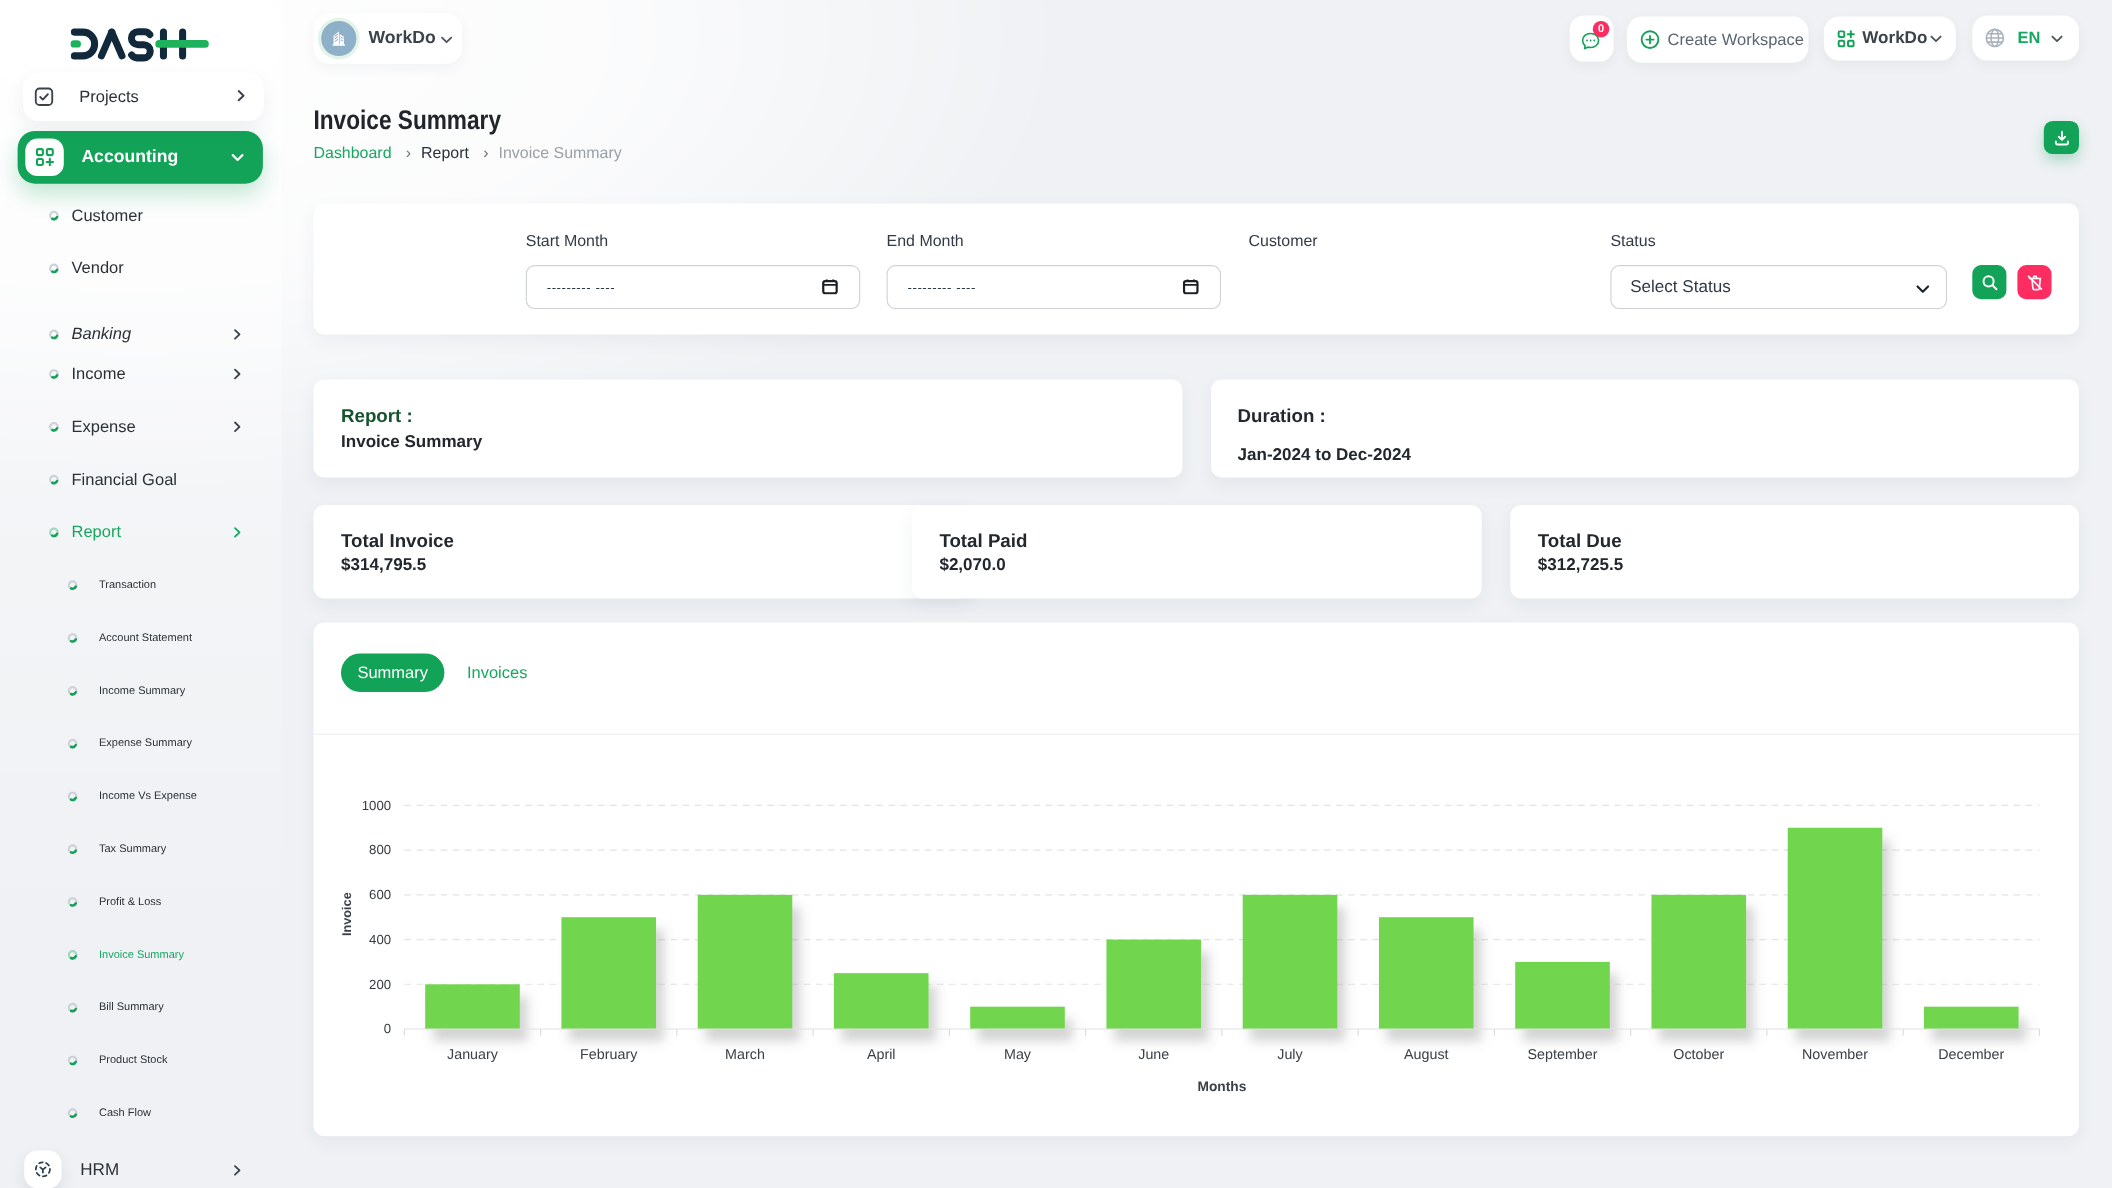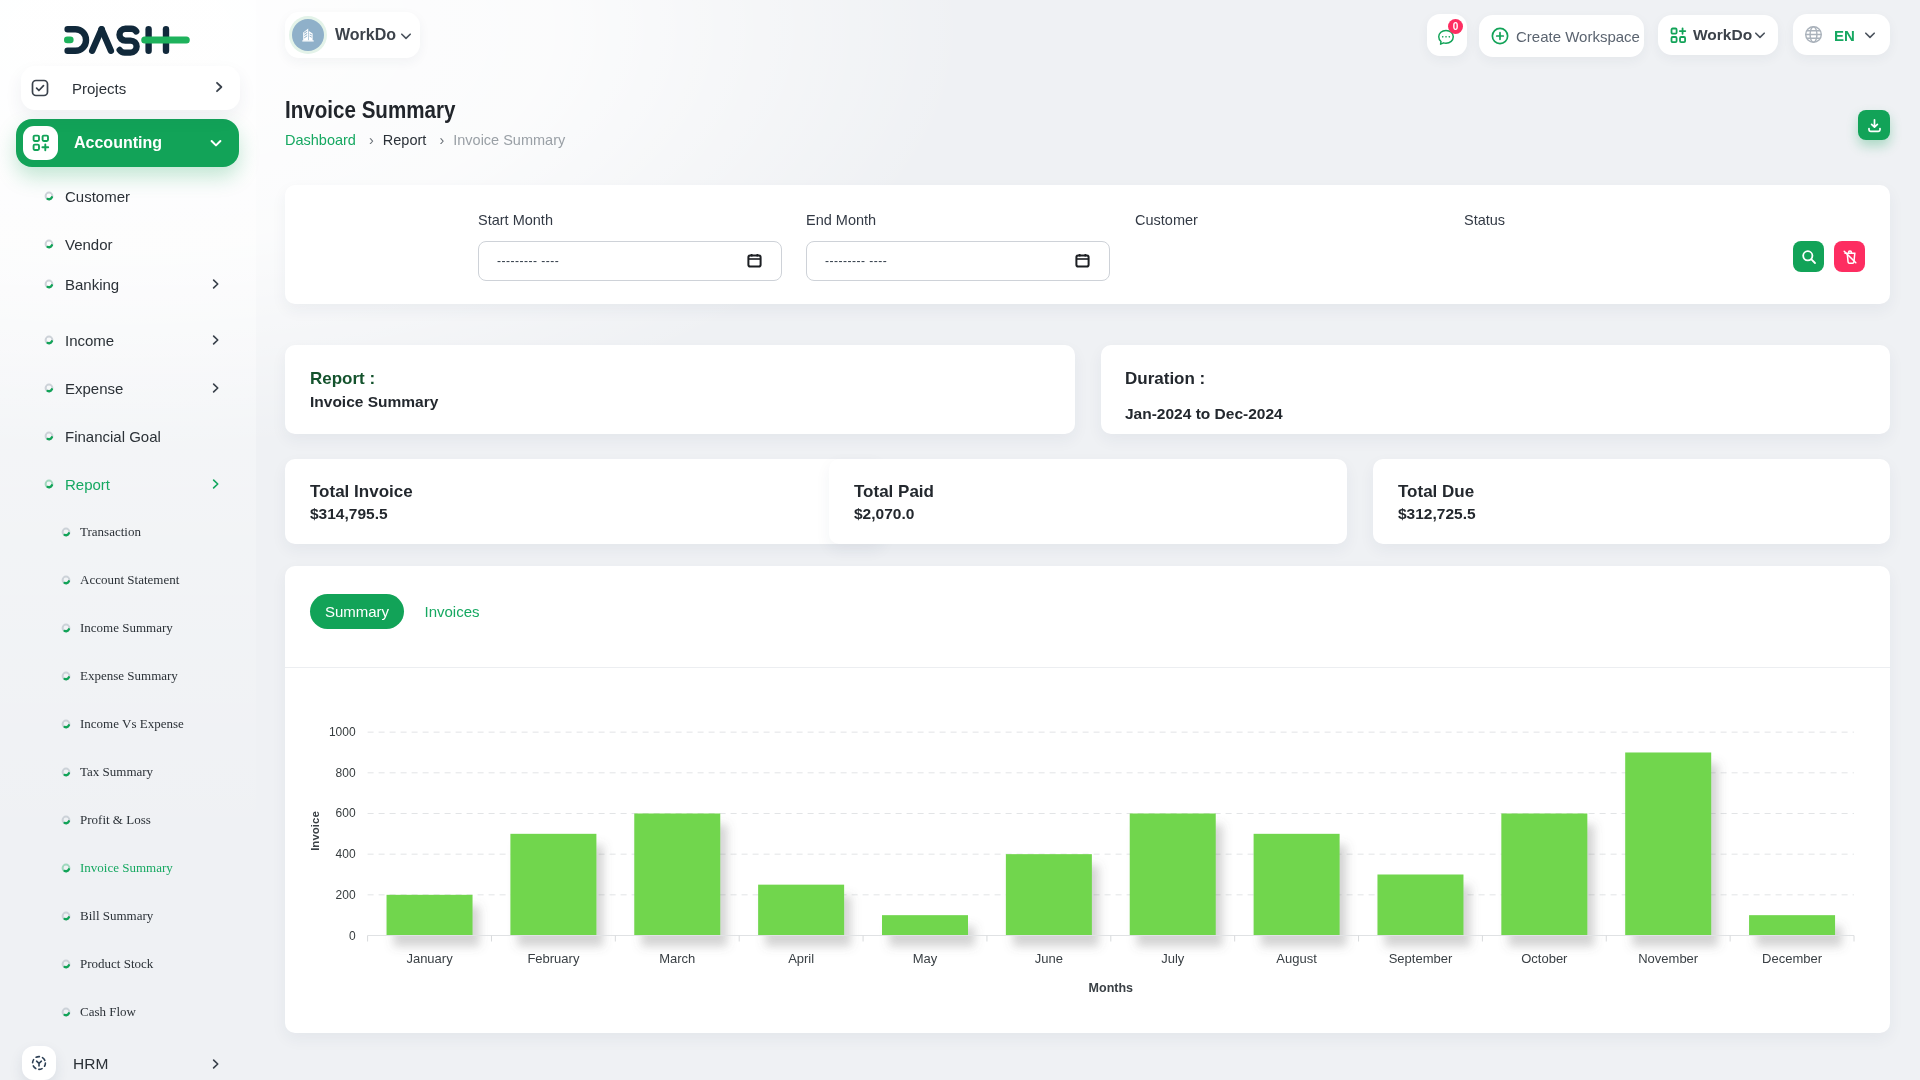--- a/index.html
+++ b/index.html
@@ -19,21 +19,21 @@
   }
   
   #sidebar {
     position:absolute; left:0; top:0; width:256px; height:1080px;
     background:linear-gradient(180deg,rgba(255,255,255,.65) 0%,rgba(255,255,255,.25) 45%,rgba(255,255,255,0) 80%);
   }
   .navrow { position:absolute; left:0; width:256px; height:48px; }
   .navrow .ic { position:absolute; left:44px; top:50%; margin-top:-5px; }
   .navrow .ic2 { position:absolute; left:61px; top:50%; margin-top:-5px; }
   .navrow .lbl { position:absolute; left:65px; top:50%; transform:translateY(-50%); font-size:15px; color:#2b3137; }
-  .navrow .lbl2 { position:absolute; left:80px; top:50%; transform:translateY(-50%); font-size:13px; color:#2b3137;font-family:Liberation Serif, serif; }
+  .navrow .lbl2 { position:absolute; left:90px; top:50%; transform:translateY(-50%); font-size:10px; color:#2b3137; }
   .navrow .chev { position:absolute; right:34px; top:50%; transform:translateY(-50%); }
   
   .pill { position:absolute; background:#fff; border-radius:14px; box-shadow:0 4px 12px rgba(44,63,88,.05); }
   
   .flabel { position:absolute; font-size:14.5px; color:#333a45; }
   .finput { position:absolute; height:40px; background:#fff; border:1px solid #ced2d8; border-radius:8px; }
   .btn-sq { position:absolute; width:31px; height:31px; border-radius:8px; display:flex; align-items:center; justify-content:center; }
   h1 { font-size:24.5px; font-weight:700; color:#21252b; transform:scaleX(.84); transform-origin:0 0; white-space:nowrap; }
 </style>
 </head>
@@ -87,21 +87,21 @@
         </svg>
         <div class="lbl" style="color:#2b3137;">Customer</div>
       </div>
       <div class="navrow" style="top:220px;">
         <svg class="ic" width="10" height="10" viewBox="0 0 10 10" fill="none">
           <circle cx="5" cy="5" r="3.4" stroke="#ccd2d8" stroke-width="2"></circle>
           <path d="M7.9,6.3 A3.4,3.4 0 0 1 3.6,7.9" stroke="#12a358" stroke-width="2.3" stroke-linecap="round"></path>
         </svg>
         <div class="lbl" style="color:#2b3137;">Vendor</div>
       </div>
-      <div class="navrow" style="top:260px;">
+      <div class="navrow" style="top:280px;font-style:italic;">
         <svg class="ic" width="10" height="10" viewBox="0 0 10 10" fill="none">
           <circle cx="5" cy="5" r="3.4" stroke="#ccd2d8" stroke-width="2"></circle>
           <path d="M7.9,6.3 A3.4,3.4 0 0 1 3.6,7.9" stroke="#12a358" stroke-width="2.3" stroke-linecap="round"></path>
         </svg>
         <div class="lbl" style="color:#2b3137;">Banking</div>
         <svg class="chev" width="13" height="13" viewBox="0 0 14 14" fill="none" stroke="#3a424c" stroke-width="1.8" stroke-linecap="round" stroke-linejoin="round">
           <path d="M5,2.8 L9.4,7 L5,11.2"></path>
         </svg>
       </div>
       <div class="navrow" style="top:316px;">
@@ -321,20 +321,26 @@
     <svg class="abs" style="right:19px;top:11px;" width="15" height="15" viewBox="0 0 15 15" fill="none" stroke="#1c1f23" stroke-width="2">
       <rect x="1.4" y="2.6" width="12.2" height="11" rx="1.8"></rect>
       <path d="M1.4,6 h12.2" stroke-width="1.6"></path>
       <path d="M4.6,1 v2.4 M10.4,1 v2.4" stroke-width="1.8"></path>
     </svg>
   </div>
 
   <div class="flabel" style="left:850px;top:27px;">Customer</div>
 
   <div class="flabel" style="left:1179px;top:27px;">Status</div>
+  <div class="finput" style="left:1179px;top:56px;width:306px;">
+    <div class="abs" style="left:17px;top:50%;transform:translateY(-50%);font-size:15.5px;color:#2f3844;">Select Status</div>
+    <svg class="abs" style="right:14px;top:16px;" width="14" height="10" viewBox="0 0 14 10" fill="none" stroke="#1c2127" stroke-width="1.9" stroke-linecap="round" stroke-linejoin="round">
+        <path d="M2.2,2.4 L7,7.2 L11.8,2.4"></path>
+      </svg>
+  </div>
 
   <div class="btn-sq" style="left:1508px;top:56px;background:#12a358;">
     <svg width="16" height="16" viewBox="0 0 16 16" fill="none" stroke="#fff" stroke-width="1.8" stroke-linecap="round">
       <circle cx="6.8" cy="6.8" r="4.6"></circle>
       <path d="M10.4,10.4 L14,14"></path>
     </svg>
   </div>
   <div class="btn-sq" style="left:1549px;top:56px;background:#fd2d61;">
     <svg width="16" height="16" viewBox="0 0 16 16" fill="none" stroke="#fff" stroke-width="1.5" stroke-linecap="round" stroke-linejoin="round">
       <path d="M3,4.2 h1.6 M6.5,4.2 h6.5 M5.2,4.2 l0.9,9 a1.3,1.3 0 0 0 1.3,1.1 h3.2 a1.3,1.3 0 0 0 1.3,-1.1 l0.9,-9"></path>

